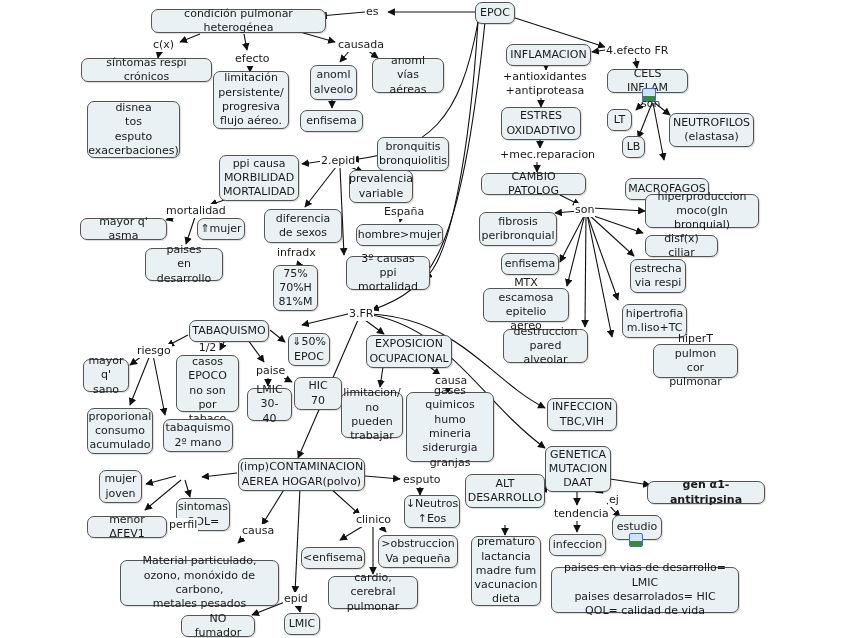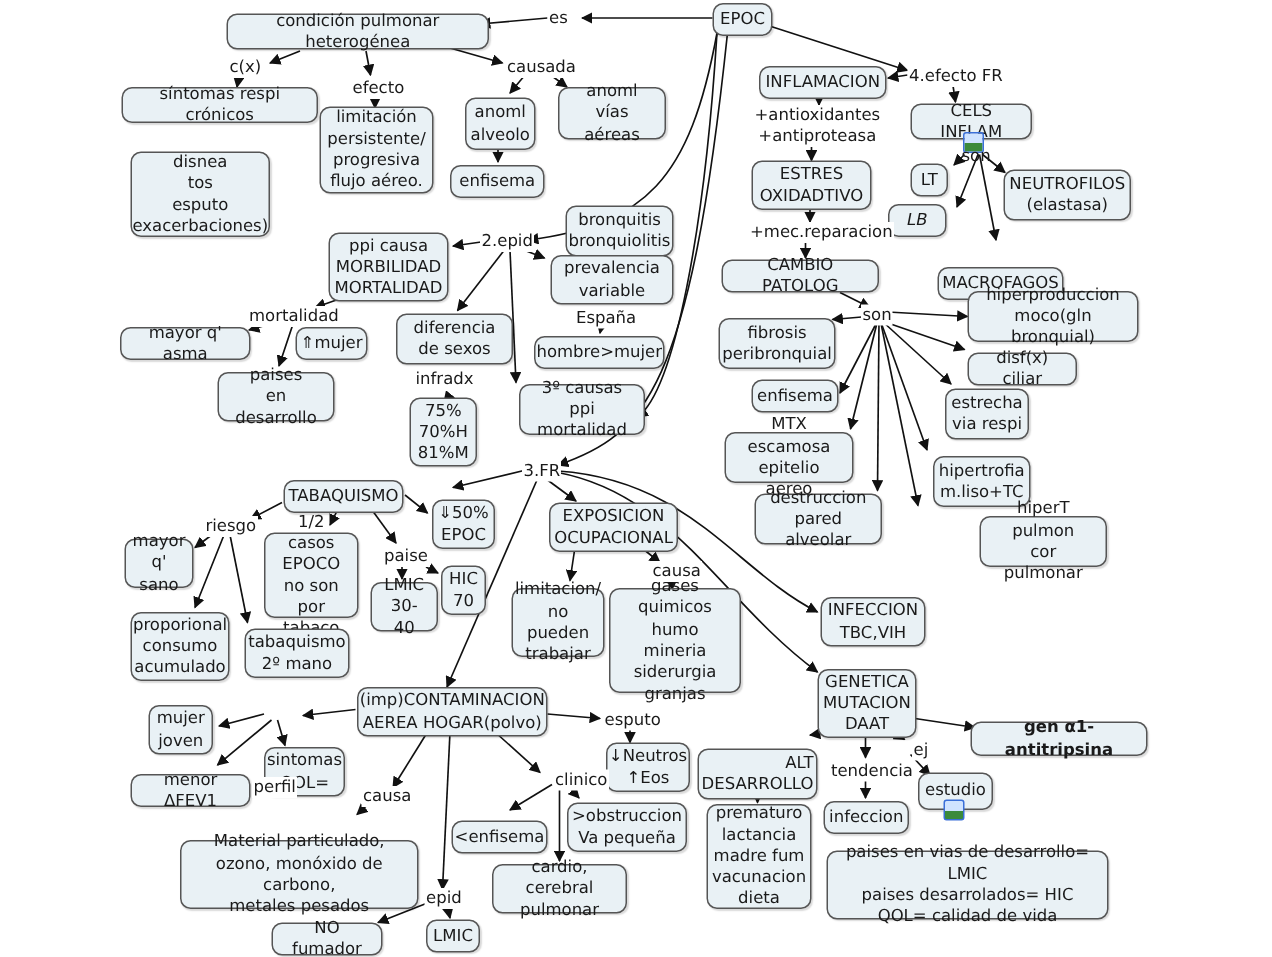--- a/index.html
+++ b/index.html
@@ -144,21 +144,21 @@
 <div class="node" style="left:377px;top:97px;width:72px;height:34px;margin-top:40px;"><span>bronquitis
 bronquiolitis</span></div>
 
 <div class="node" style="left:506px;top:44px;width:85px;height:22px;"><span>INFLAMACION</span></div>
 <div class="node" style="left:501px;top:107px;width:80px;height:33px;"><span>ESTRES
 OXIDADTIVO</span></div>
 <div class="node" style="left:481px;top:173px;width:105px;height:22px;"><span>CAMBIO PATOLOG</span></div>
 <div class="node" style="left:607px;top:69px;width:81px;height:24px;"><span>CELS INFLAM</span></div>
 <div class="imgicon" style="left:642px;top:88px;"></div>
 <div class="node" style="left:607px;top:109px;width:25px;height:22px;"><span>LT</span></div>
-<div class="node" style="left:592px;top:136px;width:39px;height:22px;font-style:italic;"><span>LB</span></div>
+<div class="node" style="left:622px;top:136px;width:23px;height:22px;"><span>LB</span></div>
 <div class="node" style="left:669px;top:113px;width:85px;height:34px;"><span>NEUTROFILOS
 (elastasa)</span></div>
 <div class="node" style="left:625px;top:178px;width:84px;height:22px;"><span>MACROFAGOS</span></div>
 
 <div class="node" style="left:645px;top:194px;width:114px;height:34px;"><span>hiperproduccion
 moco(gln bronquial)</span></div>
 <div class="node" style="left:479px;top:212px;width:78px;height:34px;"><span>fibrosis
 peribronquial</span></div>
 <div class="node" style="left:645px;top:235px;width:73px;height:22px;"><span>disf(x) ciliar</span></div>
 <div class="node" style="left:501px;top:253px;width:58px;height:22px;"><span>enfisema</span></div>
@@ -178,38 +178,38 @@
 MORTALIDAD</span></div>
 <div class="node" style="left:80px;top:218px;width:87px;height:22px;"><span>mayor q' asma</span></div>
 <div class="node" style="left:197px;top:218px;width:48px;height:22px;"><span>⇑mujer</span></div>
 <div class="node" style="left:145px;top:248px;width:78px;height:33px;"><span>paises
 en desarrollo</span></div>
 <div class="node" style="left:264px;top:209px;width:78px;height:34px;"><span>diferencia
 de sexos</span></div>
 <div class="node" style="left:273px;top:265px;width:45px;height:46px;"><span>75%
 70%H
 81%M</span></div>
-<div class="node" style="left:367px;top:170px;width:82px;height:33px;"><span>prevalencia
+<div class="node" style="left:349px;top:170px;width:64px;height:33px;"><span>prevalencia
 variable</span></div>
 <div class="node" style="left:356px;top:224px;width:87px;height:22px;"><span>hombre&gt;mujer</span></div>
 <div class="node" style="left:346px;top:256px;width:84px;height:34px;"><span>3º causas
 ppi mortalidad</span></div>
 
 <div class="node" style="left:189px;top:320px;width:80px;height:22px;"><span>TABAQUISMO</span></div>
 <div class="node" style="left:288px;top:333px;width:42px;height:33px;"><span>⇓50%
 EPOC</span></div>
 <div class="node" style="left:83px;top:359px;width:46px;height:33px;"><span>mayor
 q' sano</span></div>
 <div class="node" style="left:176px;top:355px;width:63px;height:57px;"><span>1/2 casos
 EPOCO
 no son
 por tabaco</span></div>
 <div class="node" style="left:247px;top:388px;width:45px;height:33px;"><span>LMIC
 30-40</span></div>
-<div class="node" style="left:294px;top:377px;width:30px;height:33px;"><span>HIC
+<div class="node" style="left:294px;top:377px;width:48px;height:33px;"><span>HIC
 70</span></div>
 <div class="node" style="left:87px;top:408px;width:66px;height:46px;"><span>proporional
 consumo
 acumulado</span></div>
 <div class="node" style="left:163px;top:419px;width:70px;height:33px;"><span>tabaquismo
 2º mano</span></div>
 
 <div class="node" style="left:366px;top:335px;width:86px;height:33px;"><span>EXPOSICION
 OCUPACIONAL</span></div>
 <div class="node" style="left:341px;top:392px;width:62px;height:46px;"><span>limitacion/
@@ -219,21 +219,21 @@
 humo
 mineria
 siderurgia
 granjas</span></div>
 <div class="node" style="left:547px;top:398px;width:70px;height:33px;"><span>INFECCION
 TBC,VIH</span></div>
 <div class="node" style="left:545px;top:446px;width:66px;height:46px;align-items:center;"><span>GENETICA
 MUTACION
 DAAT</span></div>
 <div class="node" style="left:647px;top:481px;width:118px;height:23px;"><span class="bold">gen α1-antitripsina</span></div>
-<div class="node" style="left:465px;top:499px;width:80px;height:34px;text-align:right;"><span>ALT
+<div class="node" style="left:465px;top:474px;width:80px;height:34px;"><span>ALT
 DESARROLLO</span></div>
 <div class="node" style="left:471px;top:536px;width:70px;height:70px;"><span>prematuro
 lactancia
 madre fum
 vacunacion
 dieta</span></div>
 <div class="node" style="left:549px;top:534px;width:57px;height:22px;"><span>infeccion</span></div>
 <div class="node" style="left:612px;top:515px;width:50px;height:25px;"><span>estudio</span></div>
 <div class="imgicon" style="left:629px;top:533px;"></div>
 <div class="node" style="left:551px;top:567px;width:188px;height:46px;"><span>paises en vias de desarrollo= LMIC
@@ -276,14 +276,14 @@
 <div class="lbl" style="left:383px;top:205px;">España</div>
 <div class="lbl" style="left:348px;top:307px;">3.FR</div>
 <div class="lbl" style="left:136px;top:344px;">riesgo</div>
 <div class="lbl" style="left:255px;top:364px;">paise</div>
 <div class="lbl" style="left:434px;top:374px;">causa</div>
 <div class="lbl" style="left:608px;top:493px;">ej</div>
 <div class="lbl" style="left:553px;top:507px;">tendencia</div>
 <div class="lbl" style="left:168px;top:470px;margin-top:48px;">perfil</div>
 <div class="lbl" style="left:402px;top:473px;">esputo</div>
 <div class="lbl" style="left:241px;top:524px;">causa</div>
-<div class="lbl" style="left:369px;top:513px;text-align:center;">clinico</div>
+<div class="lbl" style="left:355px;top:513px;text-align:center;">clinico</div>
 <div class="lbl" style="left:283px;top:592px;">epid</div>
 
 </body></html>

